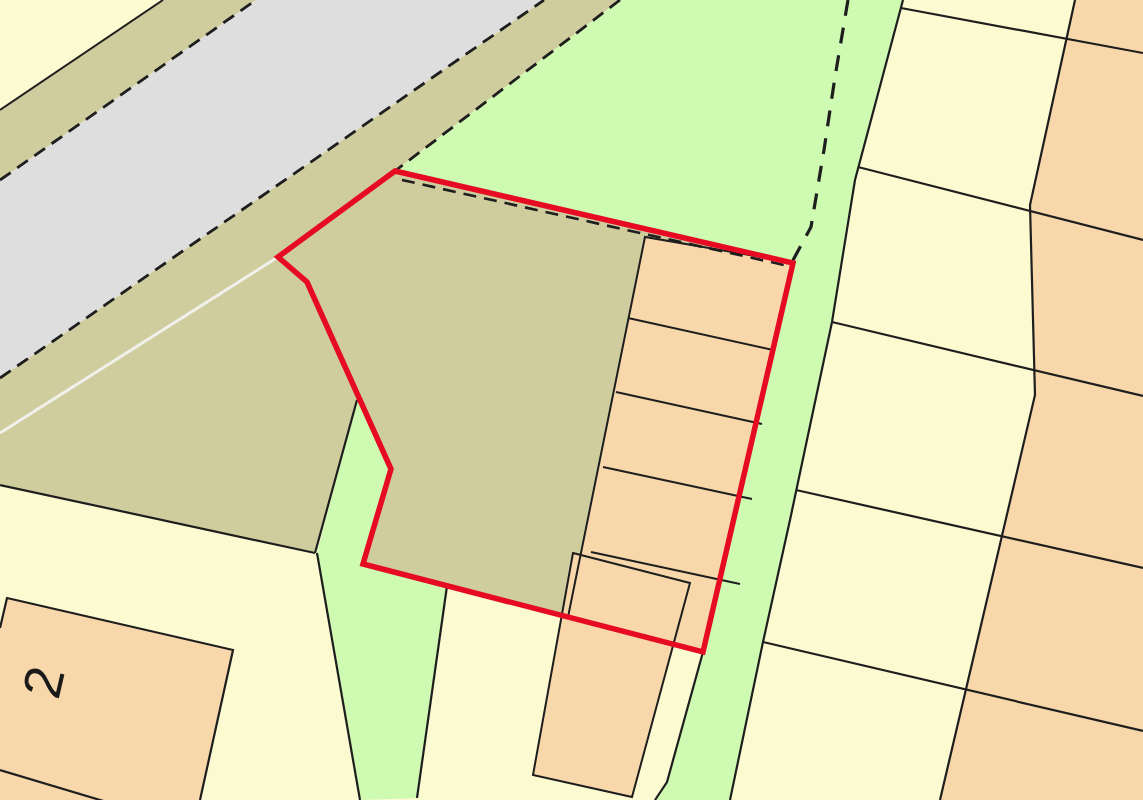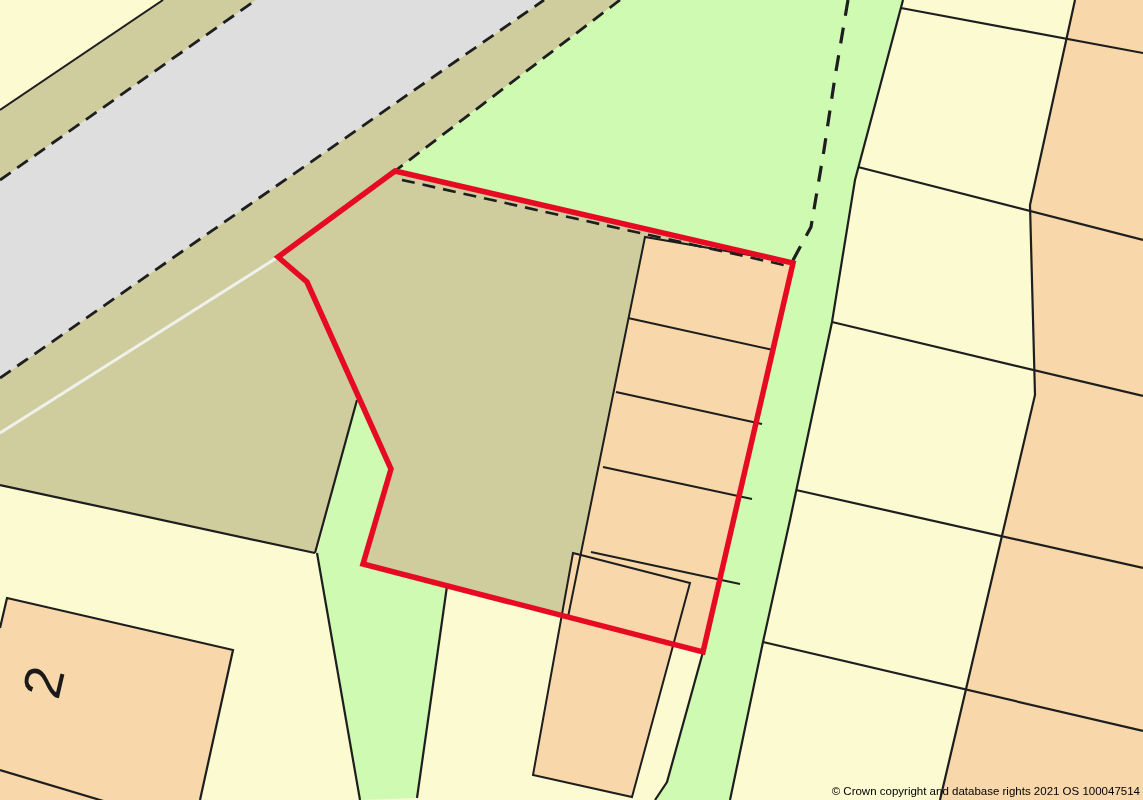--- a/index.html
+++ b/index.html
@@ -79,14 +79,13 @@
       <polyline points="1075,0 1030,205 1035,395 940,800" fill="none" stroke="#1E1E1E" stroke-width="2.2" stroke-linecap="butt" stroke-linejoin="miter"></polyline>
       <polyline points="0,180 256,0" fill="none" stroke="#1E1E1E" stroke-width="2.8" stroke-linecap="butt" stroke-linejoin="miter" stroke-dasharray="13 8"></polyline>
       <polyline points="0,378 544,0" fill="none" stroke="#1E1E1E" stroke-width="2.8" stroke-linecap="butt" stroke-linejoin="miter" stroke-dasharray="13 8"></polyline>
       <polyline points="620,0 395,171 278,257" fill="none" stroke="#1E1E1E" stroke-width="2.8" stroke-linecap="butt" stroke-linejoin="miter" stroke-dasharray="13 8"></polyline>
       <polyline points="402,180 793,267" fill="none" stroke="#1E1E1E" stroke-width="2.6" stroke-linecap="butt" stroke-linejoin="miter" stroke-dasharray="13 8"></polyline>
       <polyline points="848,0 835,77 824,150 811,227 792,262" fill="none" stroke="#1E1E1E" stroke-width="3.2" stroke-linecap="butt" stroke-linejoin="miter" stroke-dasharray="16 12"></polyline>
       <polyline points="0,433 278,257" fill="none" stroke="#F1F1EC" stroke-width="3" stroke-linecap="butt" stroke-linejoin="miter"></polyline>
       <polygon points="395,171 793,263 703,652 363,564 391,469 307,282 278,257" fill="none" stroke="#E60A23" stroke-width="5.5" stroke-linecap="butt" stroke-linejoin="miter"></polygon>
     </svg>
   <div class="plot-label">2</div>
-  <div class="copyright">© Crown copyright and database rights 2021 OS 100047514</div>
 </div>
 
 </body></html>

